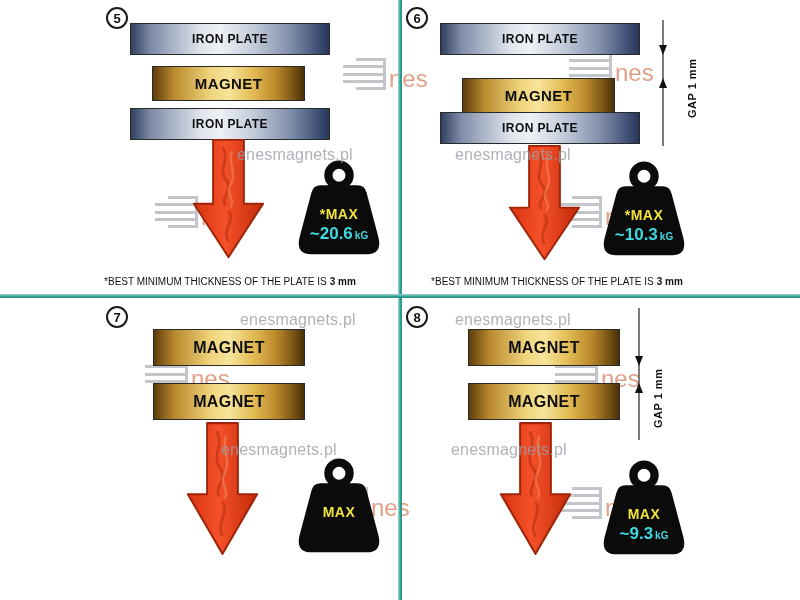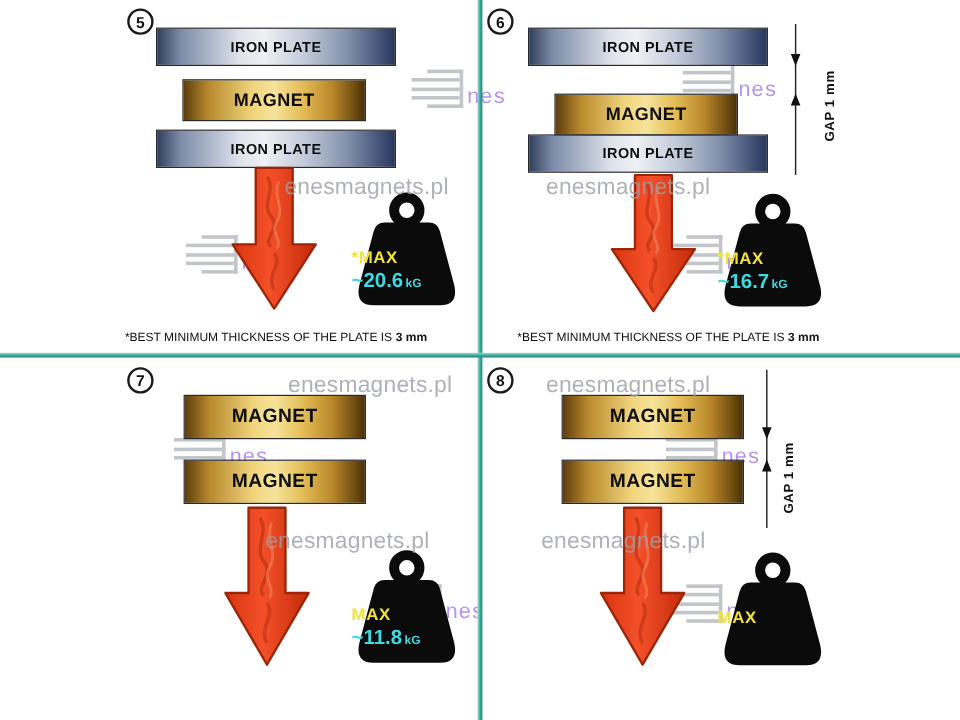--- a/index.html
+++ b/index.html
@@ -14,35 +14,35 @@
   .bar{position:absolute;z-index:2;display:flex;align-items:center;justify-content:center;
        border:1px solid #2a2a2a;font-weight:bold;color:#0e0e0e}
   .iron{background:linear-gradient(90deg,#303f5e 0%,#7e8ca8 10%,#dfe4ec 35%,#eef1f5 45%,#c2cbda 62%,#8290ac 80%,#46567a 93%,#27365a 100%);
         font-size:12px;letter-spacing:.4px}
   .magnet{background:linear-gradient(90deg,#5e3d0c 0%,#b98a2e 14%,#f0d47c 38%,#f6e49a 50%,#e3bc55 66%,#b9872a 82%,#6b4a10 95%,#4a3008 100%);
         font-size:15px;letter-spacing:.4px}
   .big{font-size:16px}
   .arrow{position:absolute;z-index:2}
   .kb{position:absolute;z-index:2}
   .kb svg{position:absolute;inset:0;width:100%;height:100%;z-index:0}
-  .kb-text{position:absolute;left:0;right:0;top:44%;z-index:1;text-align:left;line-height:1.25}
+  .kb-text{position:absolute;left:0;right:0;top:44%;z-index:1;text-align:center;line-height:1.25}
   .kb-max{font-size:14px;font-weight:bold;color:#f2e33c;letter-spacing:.5px}
   .kb-val{font-size:17px;font-weight:bold;color:#3fd9e2}
   .kb-unit{font-size:10px;margin-left:2px}
   .footnote{position:absolute;z-index:2;font-size:10px;color:#111;text-align:center;white-space:nowrap}
   .footnote b{margin-left:3px}
   .gap-label{position:absolute;z-index:2;writing-mode:vertical-rl;transform:rotate(180deg);
        font-size:11px;font-weight:bold;color:#111;letter-spacing:.5px;white-space:nowrap}
   .gapdim{position:absolute;z-index:2}
-  .wm{position:absolute;z-index:3;color:#9aa0a7;font-size:19px;letter-spacing:.2px;opacity:.8}
+  .wm{position:absolute;z-index:3;color:#9aa0a7;font-size:16px;letter-spacing:.2px;opacity:.8}
   .enes{position:absolute;z-index:1;display:flex;align-items:flex-end;gap:3px;opacity:.5}
   .enes-mark{position:relative;width:30px;height:32px;border:3px solid #868c94;border-left:none;
        display:flex;flex-direction:column;justify-content:space-evenly}
   .enes-mark i{height:3px;background:#868c94;width:40px;margin-left:-13px}
-  .enes-word{font-size:18px;line-height:.9;color:#6d28d9;font-family:Liberation Mono, monospace}
+  .enes-word{font-size:24px;line-height:.9;color:#c2410c;font-family:Liberation Sans, sans-serif}
 </style>
 </head>
 <body>
 
 <div id="canvas">
 
   <svg width="0" height="0" style="position:absolute" aria-hidden="true">
     <defs>
       <linearGradient id="arrowGrad" x1="0" y1="0" x2="1" y2="0">
         <stop offset="0" stop-color="#d8340f"></stop>
@@ -182,21 +182,21 @@
       <path d="M44,14 C38,26 50,38 42,50 C36,60 48,66 42,74" stroke="#f4845c" stroke-width="2.5" fill="none" opacity="0.6"></path>
       <path d="M40,78 C48,88 32,98 40,110" stroke="#b02c0c" stroke-width="3" fill="none" opacity="0.5"></path>
     </svg>
     <div class="kb" style="left:598px;top:161px;width:92px;height:104px">
       <svg viewBox="0 0 100 112">
         <circle cx="50" cy="16" r="11.5" fill="none" stroke="#0b0b0b" stroke-width="9"></circle>
         <path d="M30,27 L70,27 Q78,27 80,35 L93,84 Q97,102 80,102 L20,102 Q3,102 7,84 L20,35 Q22,27 30,27 Z" fill="#0b0b0b"></path>
       </svg>
       <div class="kb-text">
         <div class="kb-max">*MAX</div>
-        <div class="kb-val"><span>~16.7</span><span class="kb-unit">kG</span></div>
+        <div class="kb-val"><span>~10.3</span><span class="kb-unit">kG</span></div>
       </div>
     </div>
     <div class="footnote" style="left:412px;top:276px;width:290px">
       <span>*BEST MINIMUM THICKNESS OF THE PLATE IS</span><b>3 mm</b>
     </div>
   </section>
 
   <section>
     <div class="num" style="left:106px;top:306px">7</div>
     <div class="bar magnet big" style="left:153px;top:329px;width:152px;height:37px">
@@ -211,21 +211,20 @@
       <path d="M44,14 C38,26 50,38 42,50 C36,60 48,66 42,74" stroke="#f4845c" stroke-width="2.5" fill="none" opacity="0.6"></path>
       <path d="M40,78 C48,88 32,98 40,110" stroke="#b02c0c" stroke-width="3" fill="none" opacity="0.5"></path>
     </svg>
     <div class="kb" style="left:293px;top:458px;width:92px;height:104px">
       <svg viewBox="0 0 100 112">
         <circle cx="50" cy="16" r="11.5" fill="none" stroke="#0b0b0b" stroke-width="9"></circle>
         <path d="M30,27 L70,27 Q78,27 80,35 L93,84 Q97,102 80,102 L20,102 Q3,102 7,84 L20,35 Q22,27 30,27 Z" fill="#0b0b0b"></path>
       </svg>
       <div class="kb-text">
         <div class="kb-max">MAX</div>
-        <div class="kb-val"><span>~11.8</span><span class="kb-unit">kG</span></div>
       </div>
     </div>
   </section>
 
   <section>
     <div class="num" style="left:406px;top:306px">8</div>
     <div class="bar magnet big" style="left:468px;top:329px;width:152px;height:37px">
       <span>MAGNET</span>
     </div>
     <div class="bar magnet big" style="left:468px;top:383px;width:152px;height:37px">
@@ -243,17 +242,18 @@
       <path d="M44,14 C38,26 50,38 42,50 C36,60 48,66 42,74" stroke="#f4845c" stroke-width="2.5" fill="none" opacity="0.6"></path>
       <path d="M40,78 C48,88 32,98 40,110" stroke="#b02c0c" stroke-width="3" fill="none" opacity="0.5"></path>
     </svg>
     <div class="kb" style="left:598px;top:460px;width:92px;height:104px">
       <svg viewBox="0 0 100 112">
         <circle cx="50" cy="16" r="11.5" fill="none" stroke="#0b0b0b" stroke-width="9"></circle>
         <path d="M30,27 L70,27 Q78,27 80,35 L93,84 Q97,102 80,102 L20,102 Q3,102 7,84 L20,35 Q22,27 30,27 Z" fill="#0b0b0b"></path>
       </svg>
       <div class="kb-text">
         <div class="kb-max">MAX</div>
+        <div class="kb-val"><span>~9.3</span><span class="kb-unit">kG</span></div>
       </div>
     </div>
   </section>
 
 </div>
 
 </body></html>

